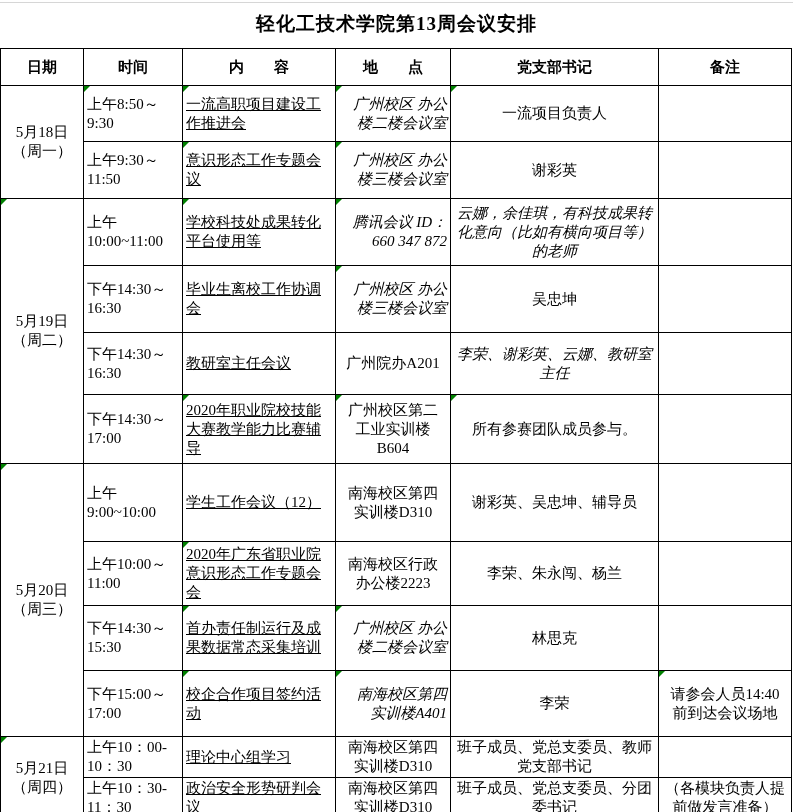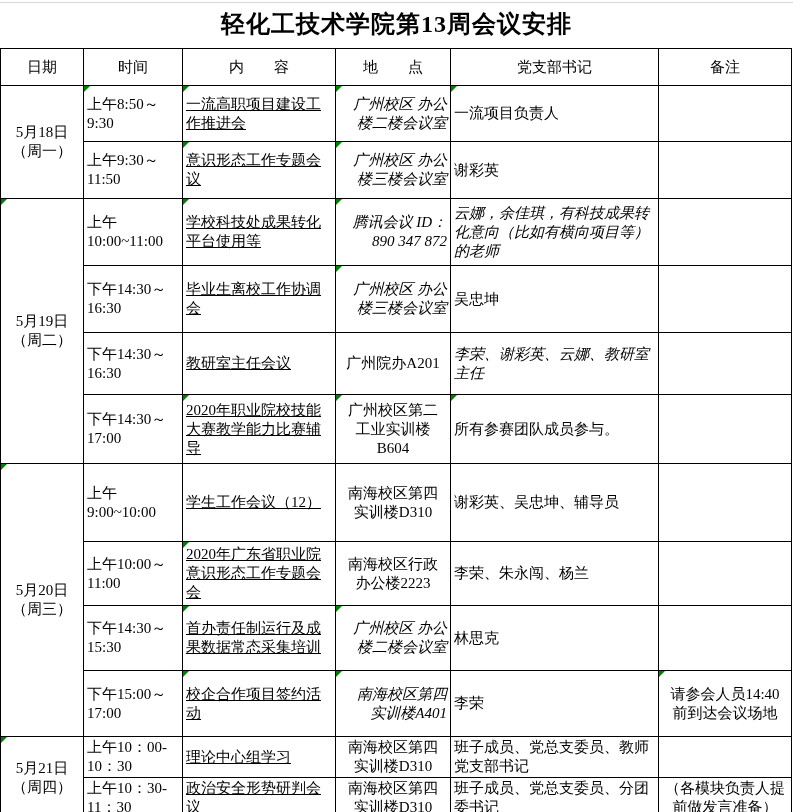--- a/index.html
+++ b/index.html
@@ -5,42 +5,42 @@
   html,body{margin:0;padding:0;background:#ffffff;}
   body{
     width:793px;height:812px;overflow:hidden;
     font-family:"Liberation Serif","DejaVu Serif",serif;
     color:#000;
     position:relative;
   }
   .topline{position:absolute;top:2px;left:0;width:793px;height:1px;background:#d6d6d6;}
   .titlebar{
     height:48px;display:flex;align-items:center;justify-content:center;
-    font-size:24px;font-weight:bold;letter-spacing:1px;
+    font-size:19px;font-weight:bold;letter-spacing:1px;
   }
   table.sched{
     border-collapse:collapse;table-layout:fixed;
     width:791px;margin:0;
   }
   table.sched th, table.sched td{
     border:1px solid #000;
     padding:1px 3px;
     vertical-align:middle;
     white-space:pre-line;
     font-size:15px;line-height:19px;
     position:relative;
     overflow:hidden;
   }
-  th{font-weight:normal;text-align:center;font-size:15px;}
+  th{font-weight:bold;text-align:center;font-size:15px;}
   .c-date{text-align:center;margin-left:24px;}
   .c-time{text-align:left;padding-left:5px;}
   .c-content{text-align:left;text-decoration:underline;}
   .c-loc{text-align:center;}
   .c-loc.lft{text-align:right;font-style:italic;}
-  .c-part{text-align:left;}
+  .c-part{text-align:center;}
   .c-remark{text-align:center;}
   .sm{font-size:12.5px;line-height:17px;font-style:italic;}
   .md{font-size:13.5px;line-height:17px;}
   .tight{line-height:17px;}
   
   td.fl::before{
     content:"";position:absolute;top:0;left:0;width:0;height:0;
     border-top:6px solid #008000;border-right:6px solid transparent;
   }
 </style>
@@ -94,21 +94,21 @@
   </tr>
 
   <tr style="height:67px">
     <td rowspan="4" class="c-date fl">5月19日
 （周二）</td>
     <td class="c-time">上午
 10:00~11:00</td>
     <td class="c-content fl">学校科技处成果转化
 平台使用等</td>
     <td class="c-loc lft fl">腾讯会议 ID：
- 890 347 872</td>
+ 660 347 872</td>
     <td class="c-part sm">云娜，余佳琪，有科技成果转
 化意向（比如有横向项目等）
 的老师</td>
     <td class="c-remark"></td>
   </tr>
   <tr style="height:67px">
     <td class="c-time">下午14:30～
 16:30</td>
     <td class="c-content">毕业生离校工作协调
 会</td>

